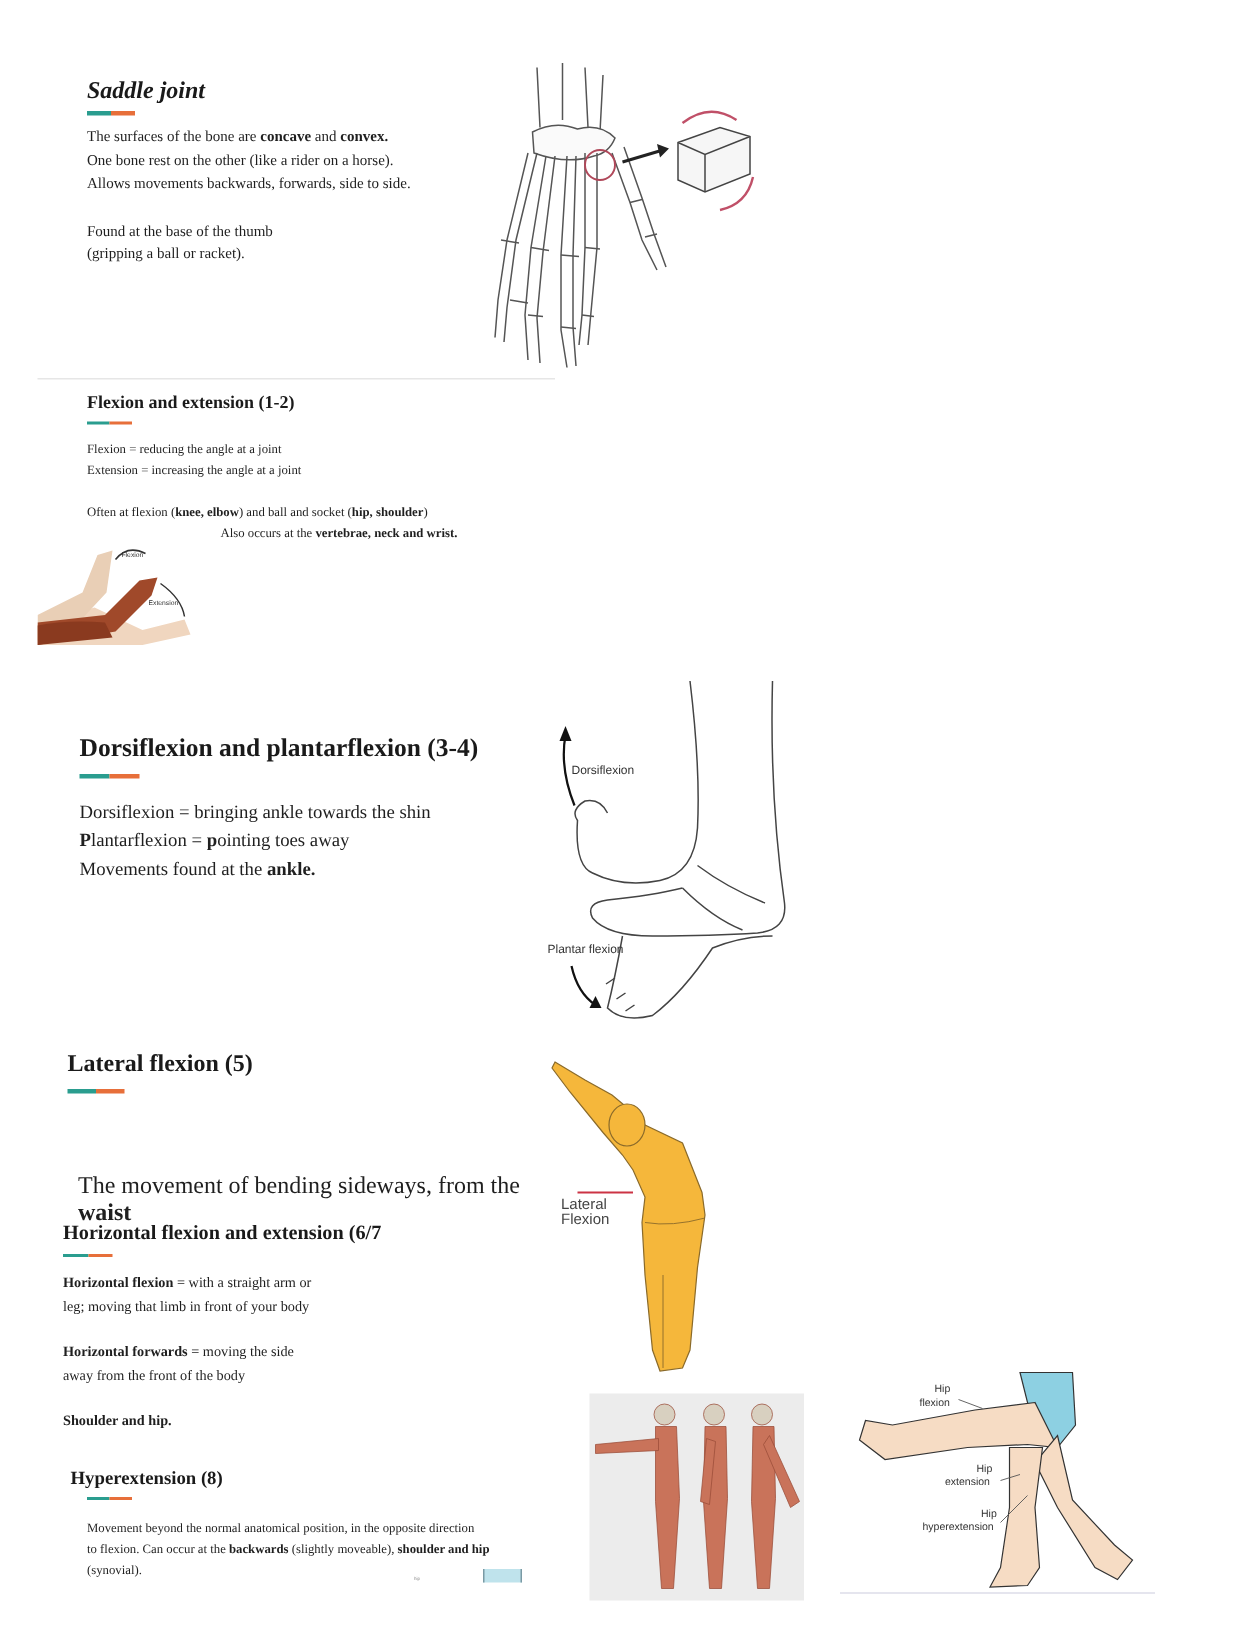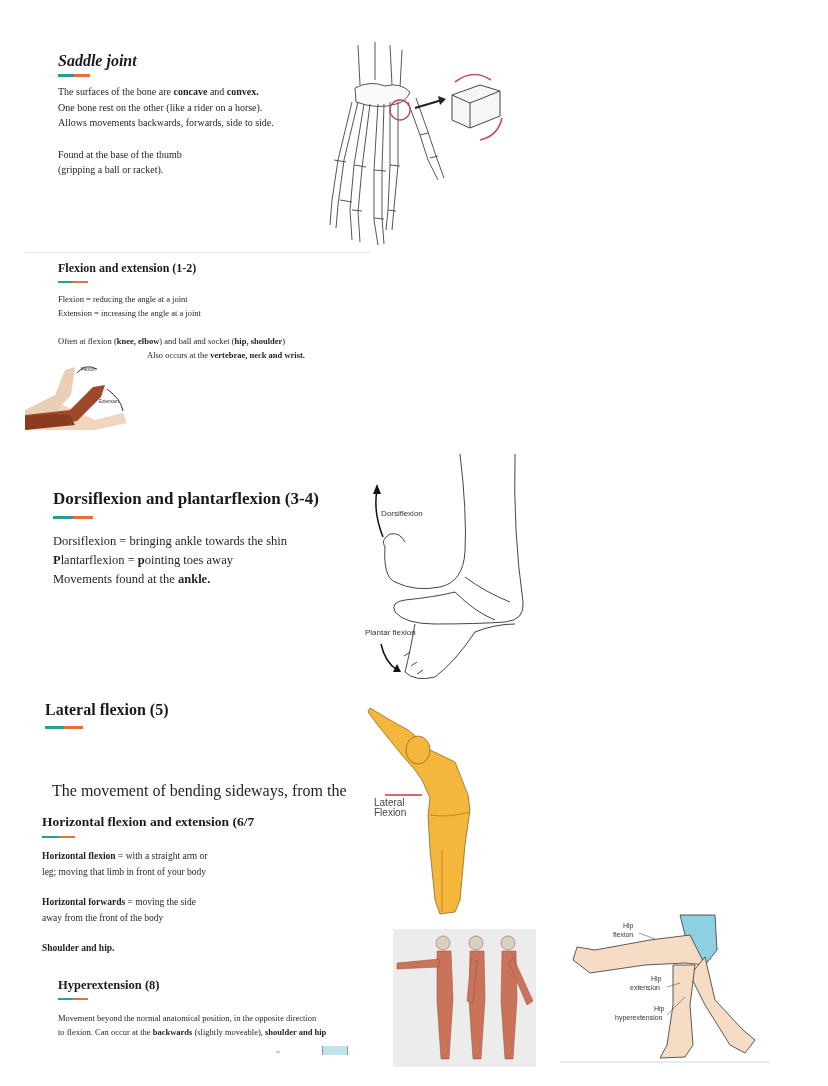--- a/index.html
+++ b/index.html
@@ -108,20 +108,21 @@
 </section>
 
 <section>
   <div class="abs title" style="left:45px;top:701px;font-size:16px;">Lateral flexion (5)</div>
   <div class="uline" style="left:45px;top:726px;width:38px;">
       <span style="width:50%;background:#2a9d8f"></span>
       <span style="width:50%;background:#e76f3a"></span>
     </div>
   <div class="abs txt" style="left:52px;top:741px;font-size:16px;line-height:18px;margin-top:41px;">
     <div>The movement of bending sideways, from the</div>
+    <div><b>waist</b></div>
   </div>
   <svg class="abs" style="left:360px;top:700px" width="130" height="220" viewBox="0 0 130 220">
     <g fill="#f5b73b" stroke="#8a6a2a" stroke-width="0.8">
       <path d="M10 8 L30 20 L48 30 L60 40 L70 50 L95 62 L108 95 L110 110 L105 145 L100 200 L95 212 L80 214 L75 200 L70 150 L68 115 L70 98 L62 80 L55 70 L42 55 L20 28 L8 12 z"></path>
       <ellipse cx="58" cy="50" rx="12" ry="14"></ellipse>
     </g>
     <path d="M82 212 L82 150 M70 115 Q88 118 110 112" fill="none" stroke="#8a6a2a" stroke-width="0.6"></path>
     <line x1="25" y1="95" x2="62" y2="95" stroke="#cc3344" stroke-width="1.4"></line>
     <text x="14" y="106" font-size="10" font-family="Liberation Sans, sans-serif" fill="#444">Lateral</text>
     <text x="14" y="116" font-size="10" font-family="Liberation Sans, sans-serif" fill="#444">Flexion</text>
@@ -137,28 +138,29 @@
   <div class="abs txt" style="left:42px;top:849px;font-size:9.5px;line-height:15.5px;">
     <div><b>Horizontal flexion</b><span> = with a straight arm or</span></div>
     <div>leg; moving that limb in front of your body</div>
     <div style="margin-top:15px"><b>Horizontal forwards</b><span> = moving the side</span></div>
     <div>away from the front of the body</div>
     <div style="margin-top:15px"><b>Shoulder and hip.</b></div>
   </div>
 </section>
 
 <section>
-  <div class="abs title" style="left:58px;top:978px;font-size:12.5px;">Hyperextension (8)</div>
+  <div class="abs title" style="left:47px;top:978px;font-size:12.5px;">Hyperextension (8)</div>
   <div class="uline" style="left:58px;top:998px;width:30px;height:2px;">
       <span style="width:50%;background:#2a9d8f"></span>
       <span style="width:50%;background:#e76f3a"></span>
     </div>
   <div class="abs txt" style="left:58px;top:1011px;font-size:8.5px;line-height:14px;">
     <div>Movement beyond the normal anatomical position, in the opposite direction</div>
     <div><span>to flexion. Can occur at the </span><b>backwards</b><span> (slightly moveable), </span><b>shoulder and hip</b></div>
+    <div>(synovial).</div>
   </div>
   <div class="abs lbl" style="left:276px;top:1050px;font-size:3px;color:#888;">hip</div>
   <div class="abs" style="left:322px;top:1046px;width:26px;height:9px;background:#bfe3ec;border-left:1px solid #7a9aa4;border-right:1px solid #7a9aa4;"></div>
 
   <div class="abs" style="left:393px;top:929px;width:143px;height:138px;background:#ececec;">
     <svg width="143" height="138" viewBox="0 0 143 138">
       <g fill="#c9735a" stroke="#9a4c38" stroke-width="0.5">
         <circle cx="50" cy="14" r="7" fill="#d8d0c0"></circle>
         <path d="M44 22 L58 22 L60 70 L56 130 L48 130 L44 72 z"></path>
         <path d="M46 30 L4 34 L4 40 L46 38 z"></path>

